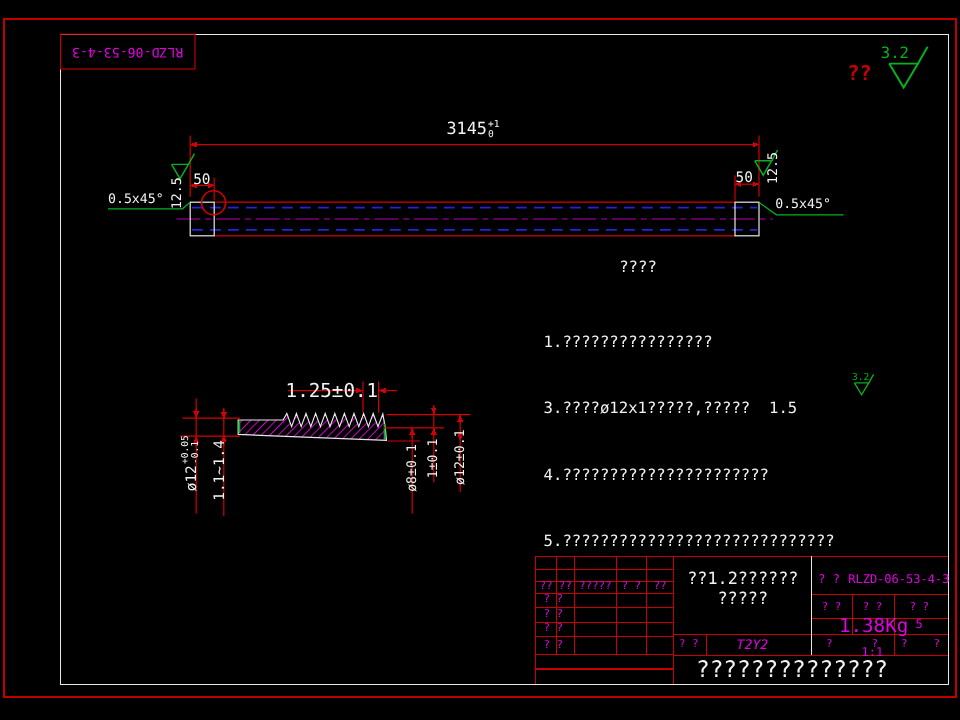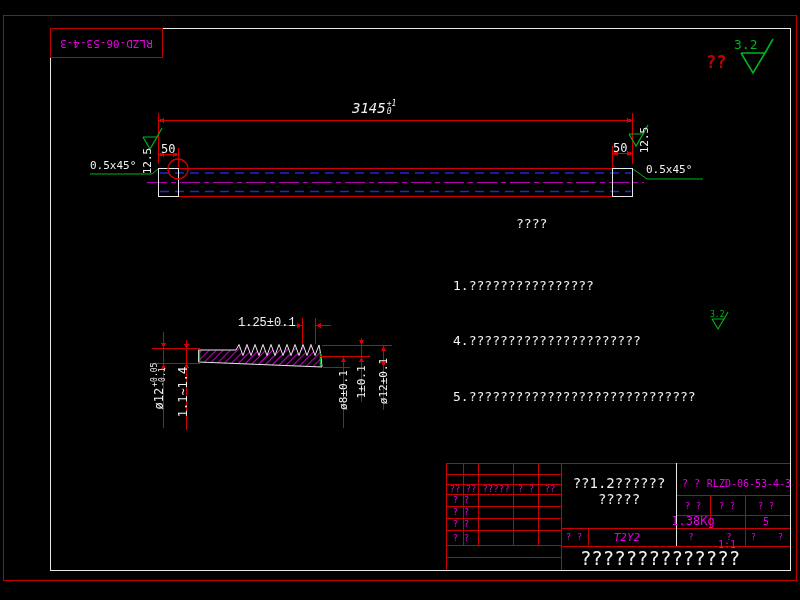--- a/index.html
+++ b/index.html
@@ -160,48 +160,49 @@
     </g>
   </svg>
 
   <div class="numbox">
     <span class="mag" style="font-size:11px;">RLZD-06-53-4-3</span>
   </div>
 
   <div class="t green" style="left:734px; top:37px; font-size:13px;">3.2</div>
   <div class="t red" style="left:706px; top:52px; font-size:17px; font-weight:bold;">??</div>
 
-  <div class="t dimrow" style="left:352px; top:100px;font-style:italic;">
+  <div class="t dimrow" style="left:372px; top:100px;">
     <span style="font-size:14px;">3145</span>
     <span class="tolstack">
       <span>+1</span>
       <span>0</span>
     </span>
   </div>
   <div class="t" style="left:161px; top:142px; font-size:12px;">50</div>
   <div class="t" style="left:613px; top:141px; font-size:12px;">50</div>
   <div class="t rot" style="left:147px; top:161px; font-size:11px;">12.5</div>
   <div class="t rot" style="left:644px; top:140px; font-size:11px;">12.5</div>
   <div class="t" style="left:90px; top:159px; font-size:11px;">0.5x45°</div>
   <div class="t" style="left:646px; top:163px; font-size:11px;">0.5x45°</div>
   <div class="t" style="left:516px; top:216px; font-size:13px;">????</div>
 
   <div class="t notes" style="left:453px; top:240px;">
     <div>1.????????????????</div>
+    <div>3.????ø12x1?????,?????  1.5</div>
     <div>4.??????????????????????</div>
     <div>5.?????????????????????????????</div>
     
     
     
     
     
     
   </div>
 
-  <div class="t" style="left:238px; top:316px; font-size:12px;font-family:Liberation Mono, monospace;">1.25±0.1</div>
+  <div class="t" style="left:238px; top:316px; font-size:16px;">1.25±0.1</div>
   <div class="t rot dimrow" style="left:159px; top:386px;">
     <span style="font-size:12px;">ø12</span>
     <span class="tolstack">
       <span>+0.05</span>
       <span>-0.1</span>
     </span>
   </div>
   <div class="t rot" style="left:183px; top:392px; font-size:12px;">1.1~1.4</div>
   <div class="t rot" style="left:343px; top:390px; font-size:11px;">ø8±0.1</div>
   <div class="t rot" style="left:361px; top:382px; font-size:11px;">1±0.1</div>
@@ -219,21 +220,21 @@
   <div class="t c mag" style="left:461px; top:538px; font-size:9px;">? ?</div>
 
   <div class="t c white" style="left:619px; top:483px; font-size:14px;">??1.2??????</div>
   <div class="t c white" style="left:619px; top:499px; font-size:14px;">?????</div>
 
   <div class="t c mag" style="left:691px; top:483px; font-size:10px;">? ?</div>
   <div class="t c mag" style="left:749px; top:483px; font-size:10px;">RLZD-06-53-4-3</div>
   <div class="t c mag" style="left:693px; top:506px; font-size:9px;">? ?</div>
   <div class="t c mag" style="left:727px; top:506px; font-size:9px;">? ?</div>
   <div class="t c mag" style="left:766px; top:506px; font-size:9px;">? ?</div>
-  <div class="t c mag" style="left:693px; top:521px; font-size:12px;">1.38Kg</div>
+  <div class="t c mag" style="left:728px; top:521px; font-size:16px;">1.38Kg</div>
   <div class="t c mag" style="left:727px; top:544px; font-size:10px;">1:1</div>
   <div class="t c mag" style="left:766px; top:521px; font-size:10px;">5</div>
 
   <div class="t c mag" style="left:574px; top:537px; font-size:9px;">? ?</div>
   <div class="t c mag" style="left:627px; top:537px; font-size:11px;font-style:italic;">T2Y2</div>
   <div class="t c mag" style="left:710px; top:537px; font-size:9px;">?      ?</div>
   <div class="t c mag" style="left:767px; top:537px; font-size:9px;">?    ?</div>
 
   <div class="t c white" style="left:660px; top:558px; font-size:19px;">??????????????</div>
 

